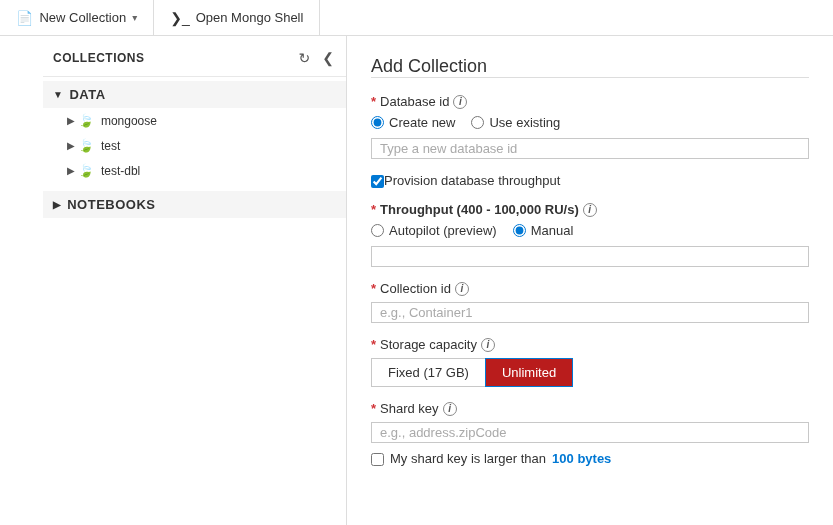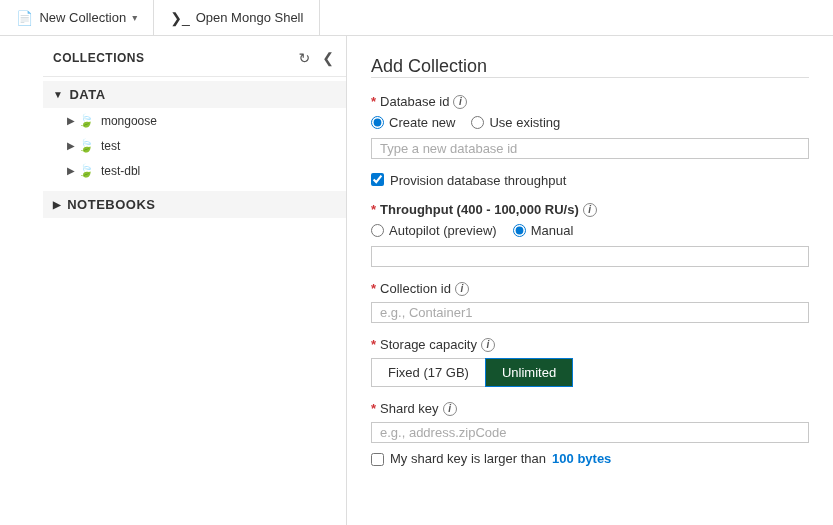--- a/index.html
+++ b/index.html
@@ -166,22 +166,21 @@
       border: 1px solid #c8c8c8;
       padding: 4px 8px;
       font-size: 13px;
       color: #8b5cf6;
       outline: none;
     }
     .text-input::placeholder { color: #aaa; }
 
     .checkbox-label {
       display: flex;
-      align-items: flex-start;
-      gap: 6px;
+      align-items: flex-end;
       cursor: pointer;
       font-size: 13px;
       color: #333;
       margin-bottom: 14px;
     }
     .checkbox-label input[type="checkbox"] { cursor: pointer; accent-color: #0078d4; }
 
     .throughput-label {
       display: flex;
       align-items: center;
@@ -199,21 +198,21 @@
     }
     .storage-btn {
       padding: 6px 16px;
       border: 1px solid #c8c8c8;
       background: #fff;
       cursor: pointer;
       font-size: 13px;
       color: #333;
     }
     .storage-btn.active {
-      background: #14532d;
+      background: #b91c1c;
       color: #fff;
       border-color: #0078d4;
     }
     .storage-btn:first-child { border-right: none; }
 
     .shard-checkbox-label {
       display: flex;
       align-items: flex-end;
       gap: 6px;
       cursor: pointer;

